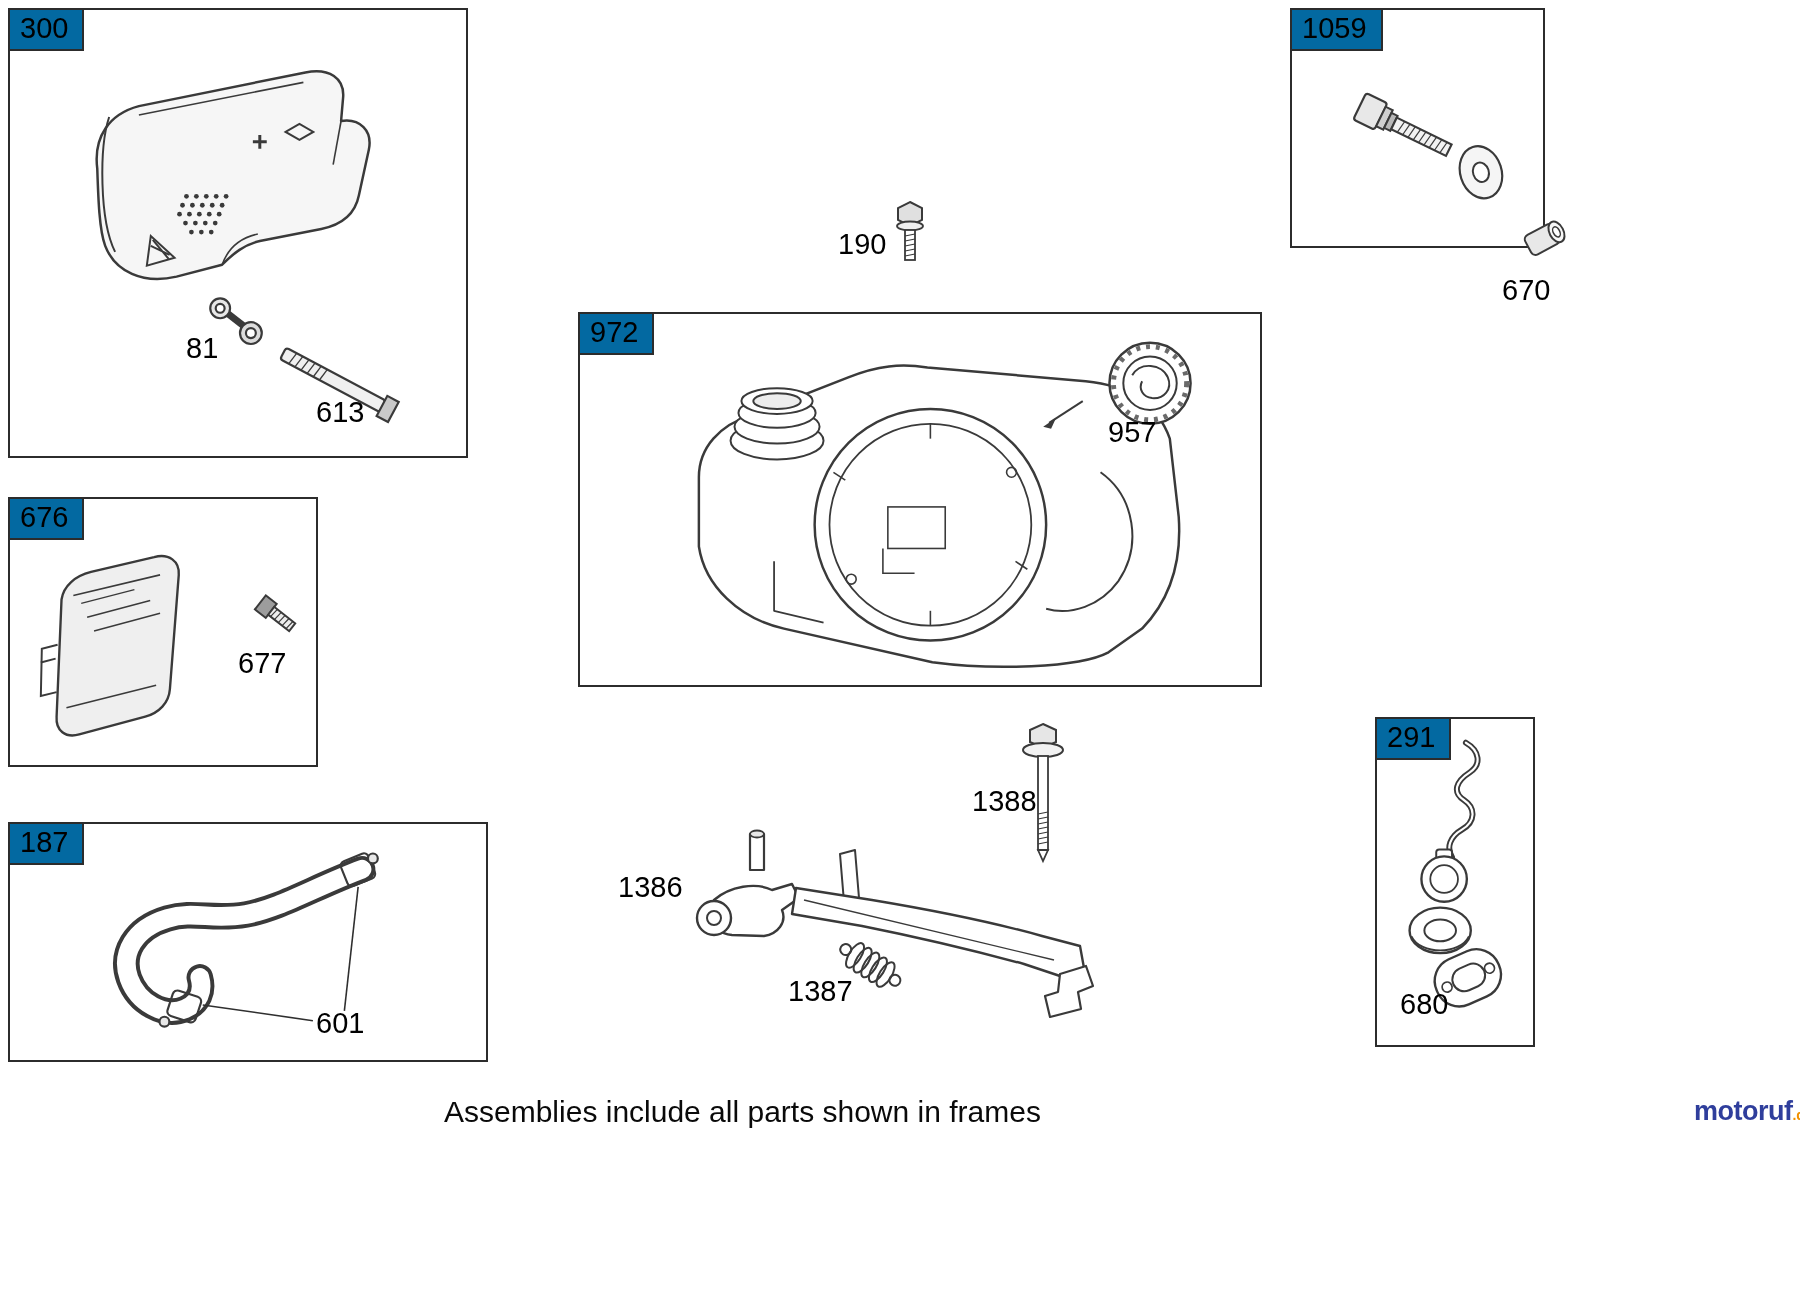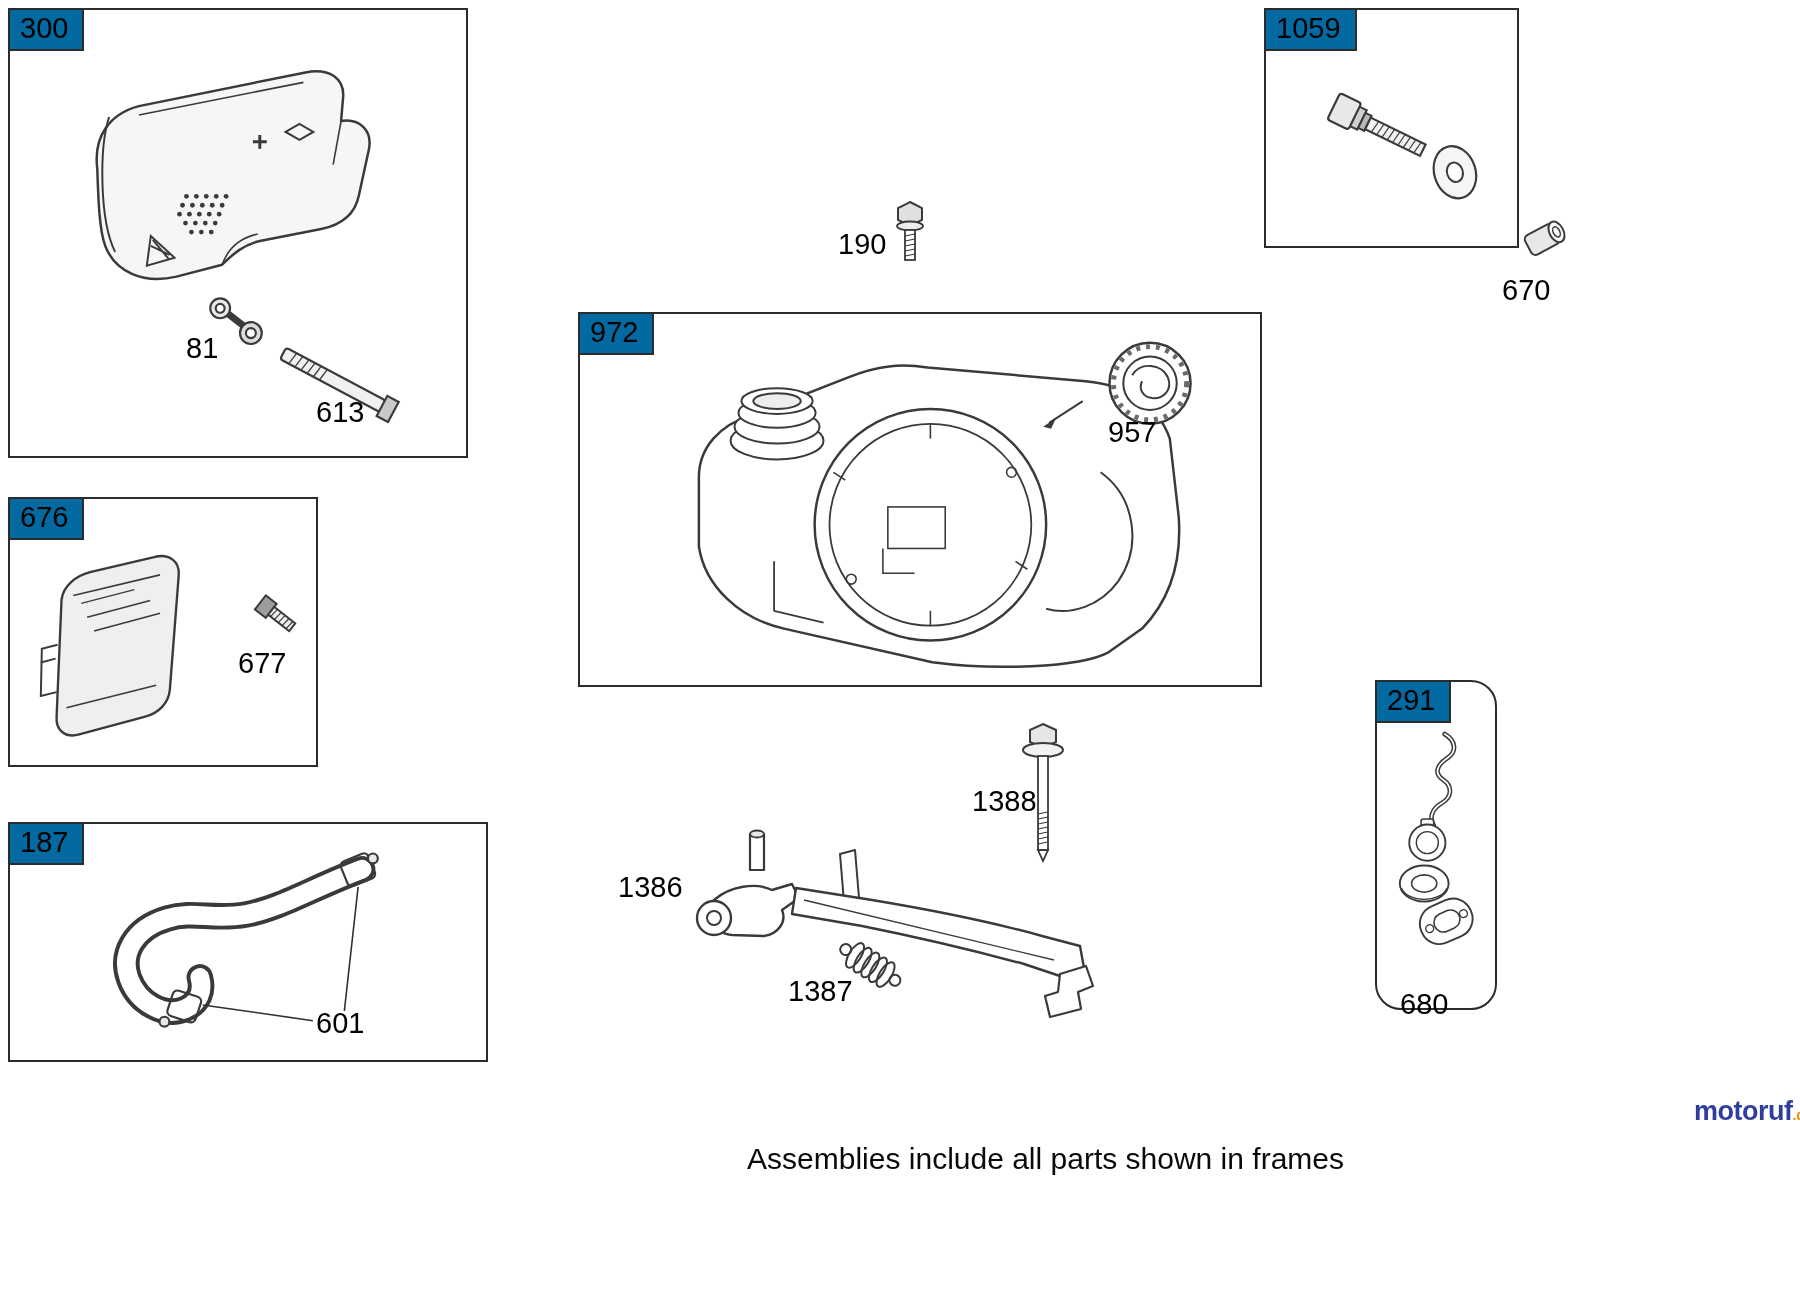--- a/index.html
+++ b/index.html
@@ -32,24 +32,23 @@
     font-size:29px;
     line-height:1.1;
     color:#000;
     z-index:4;
     white-space:nowrap;
   }
   .loose-drawing { position:absolute; z-index:2; }
   .caption {
     position:absolute;
     left:444px; top:1095px; width:900px;
-    text-align:right;
+    text-align:left;
     font-size:30px;
     color:#0a0a0a;
-    margin-top:47px;
   }
   .logo {
     position:absolute;
     left:1694px; top:1096px;
     white-space:nowrap;
   }
   .logo-main { font-size:27px; font-weight:bold; color:#2f3e9c; letter-spacing:-0.5px; }
   .logo-tld  { font-size:14px; font-weight:bold; color:#f29100; }
 </style>
 </head>
@@ -207,21 +206,21 @@
         <circle cx="520" cy="70" r="41" fill="#fff" stroke="#3a3a3a" stroke-width="2.5"></circle>
         <circle cx="520" cy="70" r="37" fill="none" stroke="#6a6a6a" stroke-width="5" stroke-dasharray="4 6"></circle>
         <circle cx="520" cy="70" r="27" fill="#fff" stroke="#3a3a3a" stroke-width="2"></circle>
         <path d="M 502,62 C 510,48 532,50 538,64 C 543,76 534,86 522,85 C 513,84 508,76 512,68" fill="none" stroke="#3a3a3a" stroke-width="2"></path>
         <line x1="452" y1="88" x2="418" y2="110" stroke="#3a3a3a" stroke-width="2"></line>
         <polygon points="412,114 425,105 420,116" fill="#3a3a3a"></polygon>
       </g>
     </svg>
   </div>
 
-  <div class="frame" style="left:1264px; top:8px; width:255px; height:240px;">
+  <div class="frame" style="left:1290px; top:8px; width:255px; height:240px;">
     <div class="frame-label">1059</div>
     <svg viewBox="0 0 255 240">
       <g transform="rotate(26 120 125)" stroke="#3a3a3a">
         <rect x="62" y="108" width="24" height="30" rx="3" fill="#e8e8e8" stroke-width="2.2"></rect>
         <rect x="86" y="112" width="8" height="22" fill="#cfcfcf" stroke-width="2"></rect>
         <rect x="94" y="115" width="7" height="17" fill="#b8b8b8" stroke-width="2"></rect>
         <rect x="101" y="117" width="62" height="13" fill="#f2f2f2" stroke-width="2.2"></rect>
         <g stroke-width="1.2">
           <line x1="110" y1="117" x2="108" y2="130"></line>
             <line x1="116" y1="117" x2="114" y2="130"></line>
@@ -234,21 +233,21 @@
           <line x1="158" y1="117" x2="156" y2="130"></line>
         </g>
       </g>
       <g transform="rotate(-18 192 165)" stroke="#3a3a3a">
         <ellipse cx="192" cy="165" rx="21" ry="27" fill="#f5f5f5" stroke-width="2.2"></ellipse>
         <ellipse cx="192" cy="165" rx="8" ry="10" fill="#fff" stroke-width="2"></ellipse>
       </g>
     </svg>
   </div>
 
-  <div class="frame" style="left:1375px; top:680px; width:122px; height:330px;border-radius:26px;">
+  <div class="frame" style="left:1375px; top:717px; width:160px; height:330px;">
     <div class="frame-label">291</div>
     <svg viewBox="0 0 150 330">
       <path d="M 86,24 C 100,32 102,46 90,54 C 76,63 72,74 84,82 C 96,90 96,104 82,112 C 70,119 66,130 72,140" stroke="#3a3a3a" stroke-width="6" fill="none" stroke-linecap="round"></path>
       <path d="M 86,24 C 100,32 102,46 90,54 C 76,63 72,74 84,82 C 96,90 96,104 82,112 C 70,119 66,130 72,140" stroke="#ffffff" stroke-width="2.2" fill="none" stroke-linecap="round"></path>
       <g stroke="#3a3a3a" fill="#fff">
         <rect x="56" y="132" width="16" height="14" rx="3" stroke-width="2"></rect>
         <circle cx="64" cy="162" r="23" stroke-width="2.4"></circle>
         <circle cx="64" cy="162" r="14" stroke-width="1.8"></circle>
         <ellipse cx="60" cy="214" rx="31" ry="23" stroke-width="2.4"></ellipse>
         <ellipse cx="60" cy="214" rx="16" ry="11" stroke-width="2"></ellipse>

